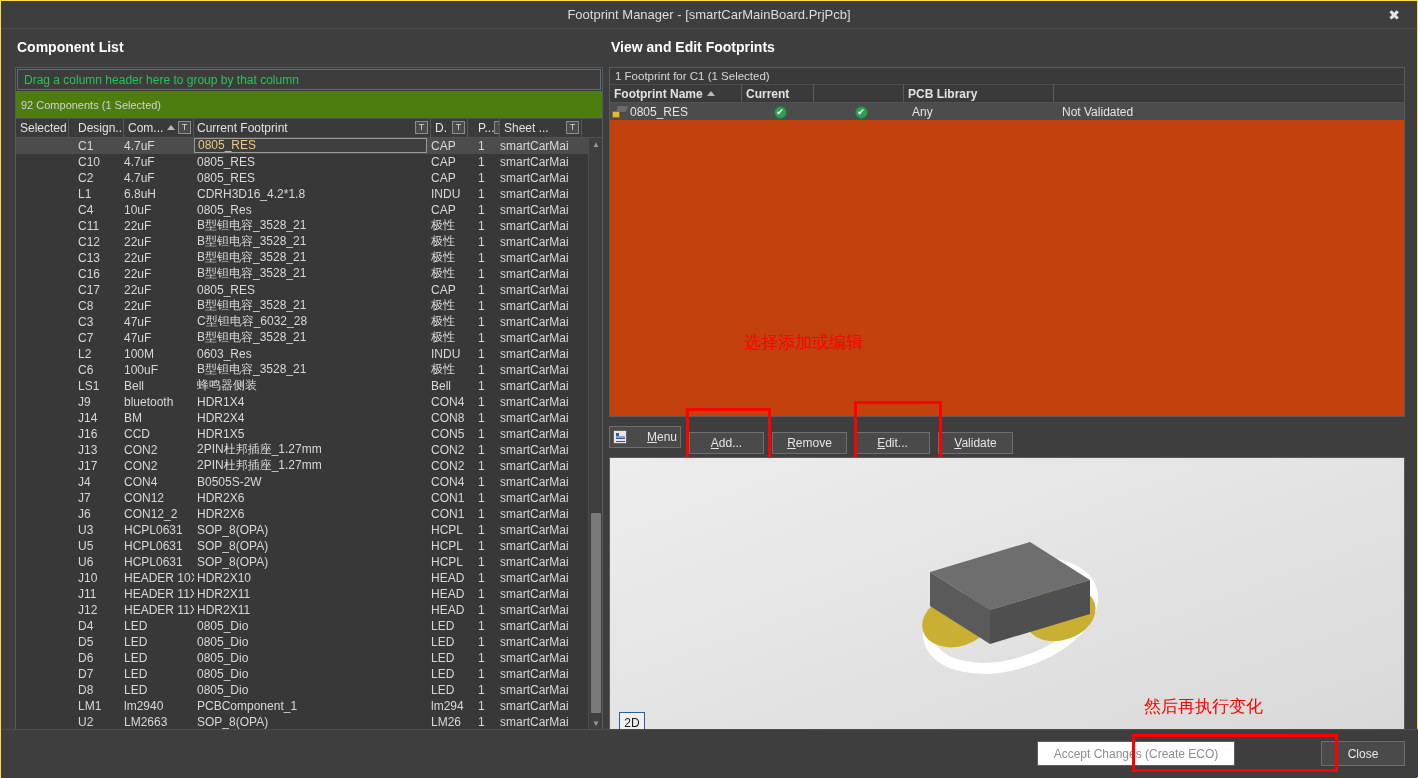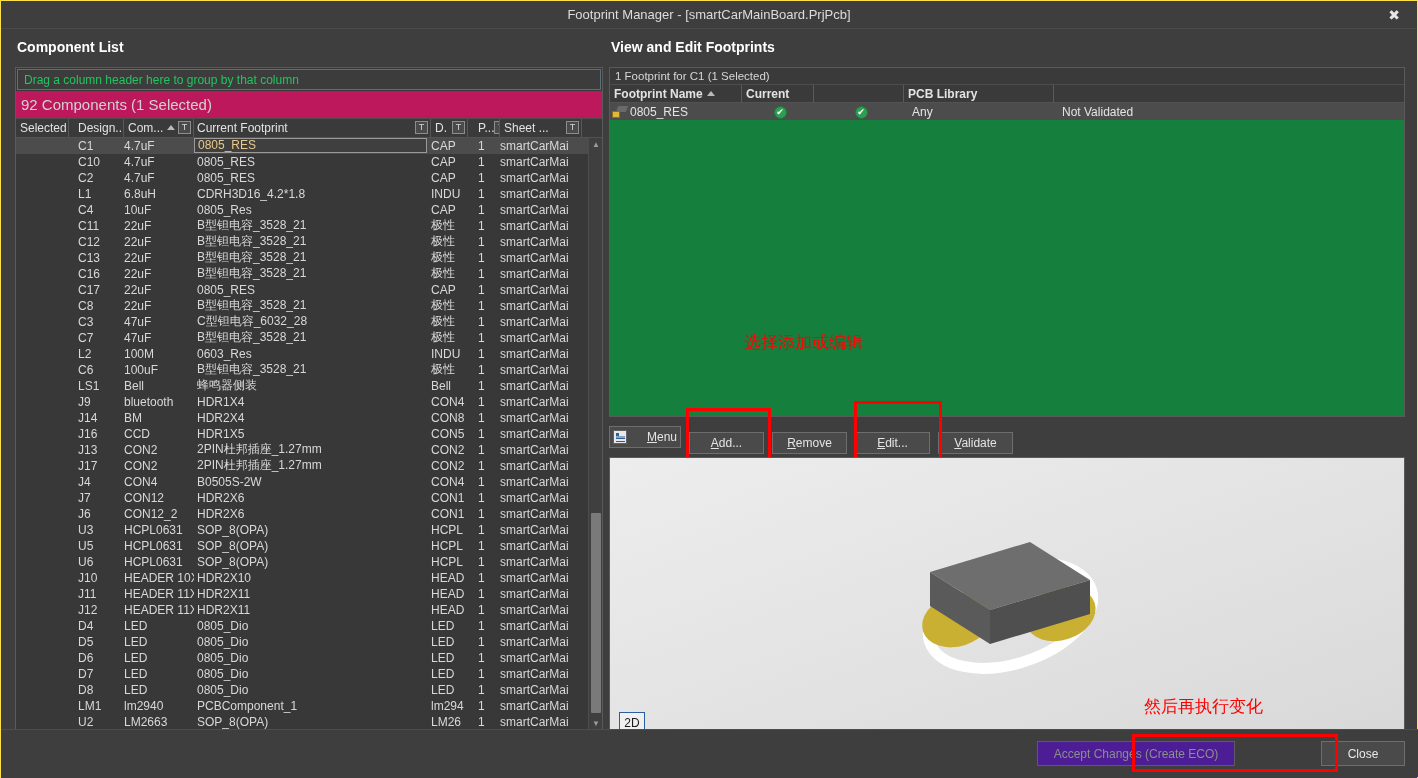--- a/index.html
+++ b/index.html
@@ -60,25 +60,25 @@
     height: 22px;
     background: #3c3c3c;
     border: 1px solid #5f6f7a;
     margin: 1px;
     display: flex; align-items: center;
     padding-left: 6px;
     color: #22c55e; font-size: 12px;
   }
   .count-bar {
     height: 28px;
-    background: #be185d;
+    background: #4d7c0f;
     border-bottom: 1px solid #4d4d4d;
     display: flex; align-items: center;
     padding-left: 5px;
-    color: #d2d2d2; font-size: 15px;
+    color: #d2d2d2; font-size: 11px;
   }
   .col-header {
     height: 19px;
     background: #3a3a3a;
     display: flex; align-items: stretch;
     border-bottom: 1px solid #525252;
     color: #e2e2e2; font-size: 12px;
     flex: 0 0 auto;
   }
   .ch {
@@ -155,21 +155,21 @@
   
   .right-panel {
     position: absolute; left: 608px; top: 10px;
     width: 796px; height: 706px;
   }
   .right-panel .panel-title { position: absolute; left: 2px; top: 0; }
   .fp-grid {
     position: absolute; left: 0; top: 28px;
     width: 796px; height: 350px;
     border: 1px solid #5a5a5a;
-    background: #15803d;
+    background: #c2410c;
   }
   .fp-count {
     height: 17px; background: #3a3a3a; border-bottom: 1px solid #4d4d4d;
     display: flex; align-items: center; padding-left: 5px;
     color: #d6d6d6; font-size: 11.5px;
   }
   .fp-head {
     height: 18px; background: #3a3a3a; border-bottom: 1px solid #525252;
     display: flex; color: #e2e2e2; font-size: 12px; font-weight: bold;
   }
@@ -246,21 +246,21 @@
 
   
   .footer {
     position: absolute; left: 0; bottom: 0; width: 1418px; height: 48px;
     background: #3e3e3e;
     border-top: 1px solid #4d4d4d;
   }
   .btn-accept {
     position: absolute; right: 184px; top: 11px;
     width: 198px; height: 25px;
-    background: #4c1d95; border: 1px solid #5c5c5c;
+    background: #ffffff; border: 1px solid #5c5c5c;
     color: #8d8d8d; font-size: 12px;
     display: flex; align-items: center; justify-content: center;
   }
   .btn-close {
     position: absolute; right: 14px; top: 11px;
     width: 84px; height: 25px;
     background: #4a4a4a; border: 1px solid #6e6e6e;
     color: #e8e8e8; font-size: 12px;
     display: flex; align-items: center; justify-content: center;
     cursor: pointer;

